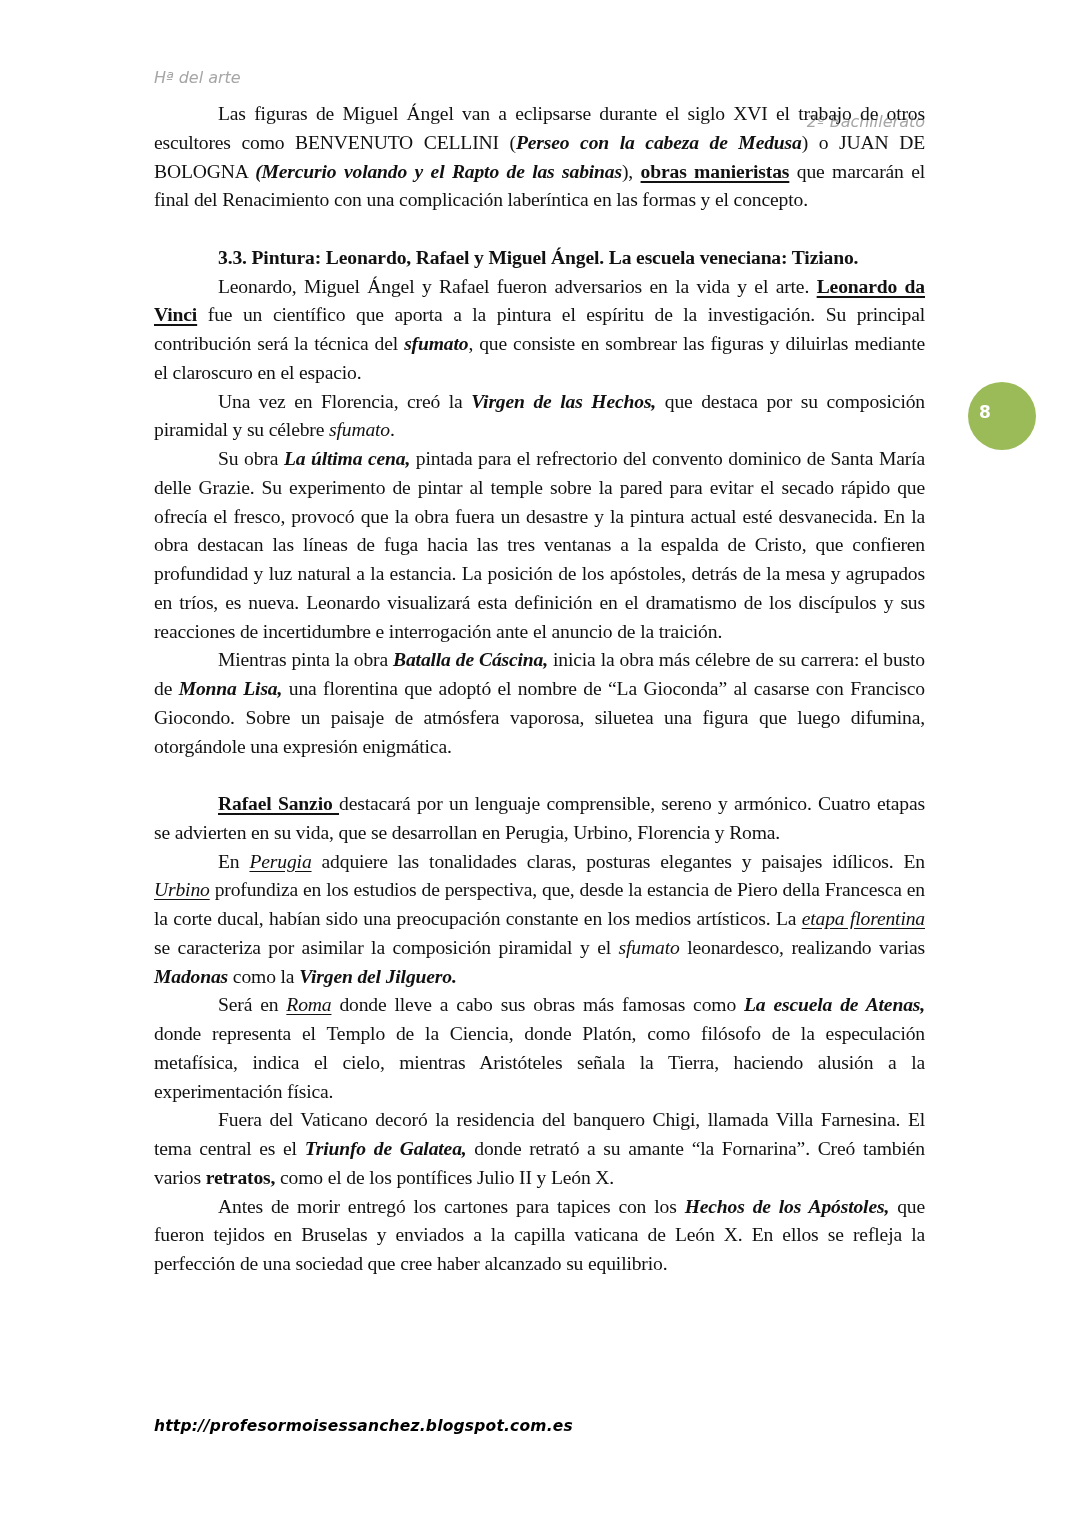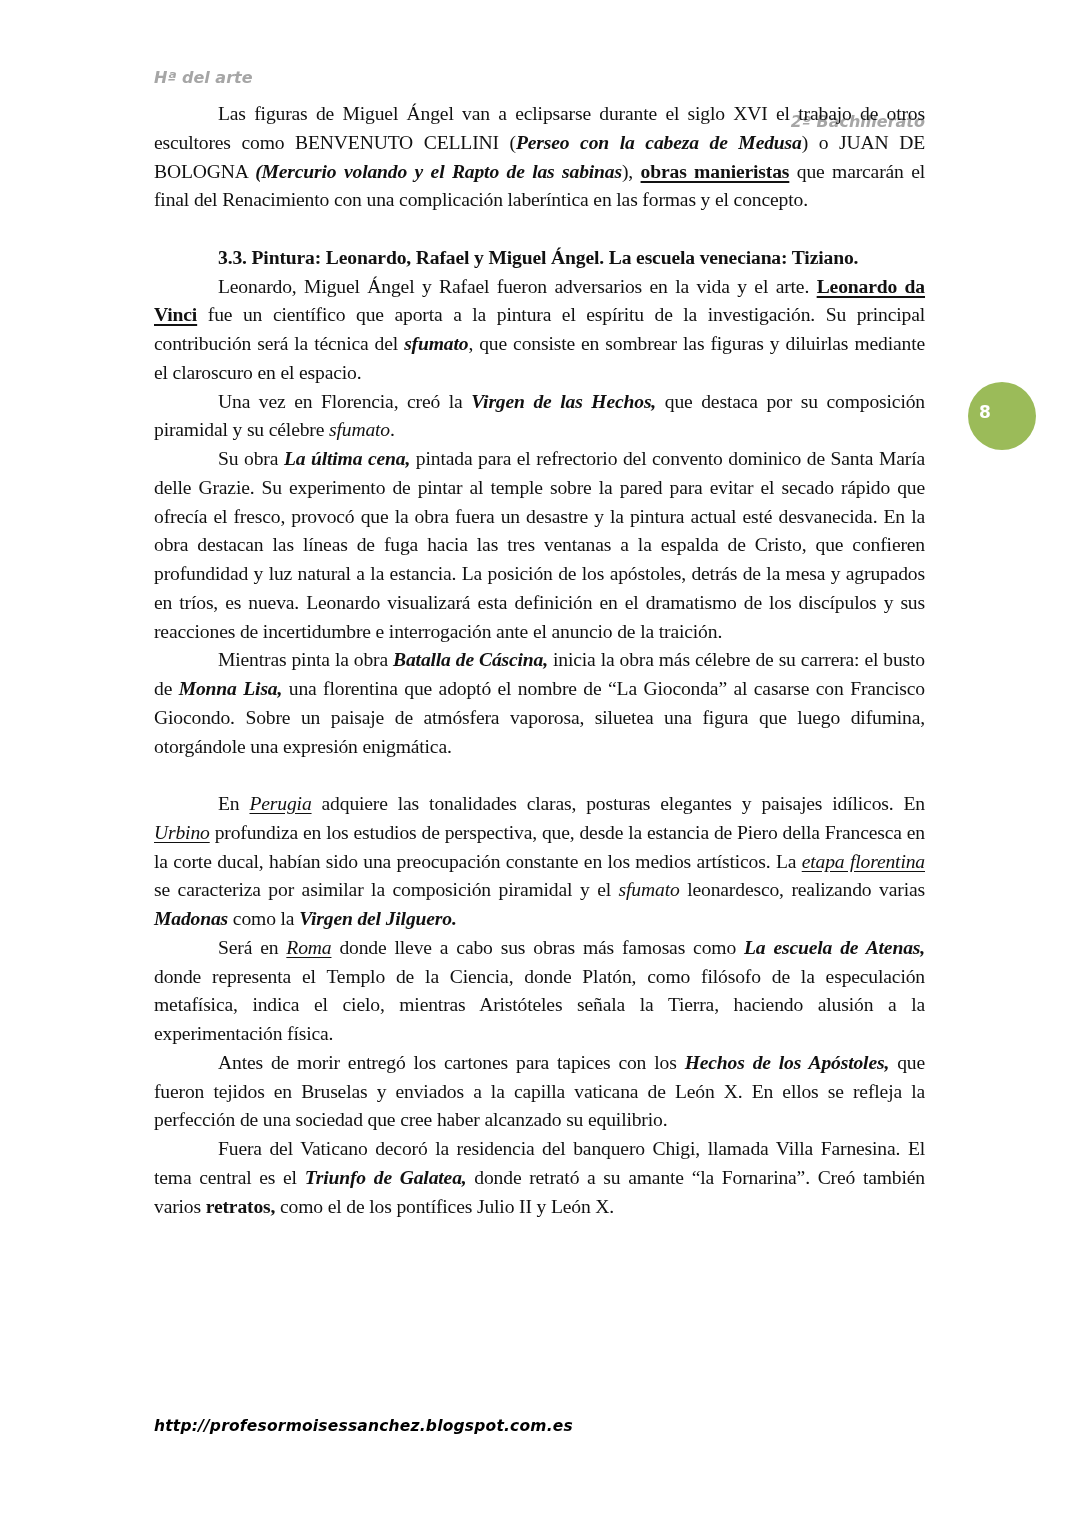--- a/index.html
+++ b/index.html
@@ -1,18 +1,18 @@
 <!DOCTYPE html>
 <html><head>
 <meta charset="utf-8">
 <style>
   html, body { margin:0; padding:0; background:#ffffff; }
   body { width:1080px; height:1527px; position:relative; overflow:hidden; }
   .page-header { position:absolute; top:68px; left:154px; width:771px; height:26px;
-    font-family:"DejaVu Sans", sans-serif; font-style:italic; font-weight:bold;
+    font-family:"DejaVu Sans", sans-serif; font-style:italic; font-weight:normal;
     color:#a6a6a6; font-size:16px; }
   .page-header .left { position:absolute; left:0; top:0; }
   .page-header .right { position:absolute; right:0; top:0;margin-top:44px; }
   .content { position:absolute; top:100px; left:154px; width:771px;
     font-family:"Liberation Serif", serif; font-size:19.6px; line-height:28.75px;
     color:#111; text-align:justify; letter-spacing:-0.15px; }
   .content p { margin:0; }
   .indent { text-indent:64px; }
   .gap { height:28.75px; }
   .heading { font-weight:bold; }
@@ -51,24 +51,25 @@
   <p class="indent"><span>Leonardo, Miguel Ángel y Rafael fueron adversarios en la vida y el arte. </span><span class="bu">Leonardo da Vinci</span><span> fue un científico que aporta a la pintura el espíritu de la investigación. Su principal contribución será la técnica del </span><span class="bi">sfumato</span><span>, que consiste en sombrear las figuras y diluirlas mediante el claroscuro en el espacio.</span></p>
 
   <p class="indent"><span>Una vez en Florencia, creó la </span><span class="bi">Virgen de las Hechos,</span><span> que destaca por su composición piramidal y su célebre </span><span class="i">sfumato</span><span>.</span></p>
 
   <p class="indent"><span>Su obra </span><span class="bi">La última cena,</span><span> pintada para el refrectorio del convento dominico de Santa María delle Grazie. Su experimento de pintar al temple sobre la pared para evitar el secado rápido que ofrecía el fresco, provocó que la obra fuera un desastre y la pintura actual esté desvanecida. En la obra destacan las líneas de fuga hacia las tres ventanas a la espalda de Cristo, que confieren profundidad y luz natural a la estancia. La posición de los apóstoles, detrás de la mesa y agrupados en tríos, es nueva. Leonardo visualizará esta definición en el dramatismo de los discípulos y sus reacciones de incertidumbre e interrogación ante el anuncio de la traición.</span></p>
 
   <p class="indent"><span>Mientras pinta la obra </span><span class="bi">Batalla de Cáscina,</span><span> inicia la obra más célebre de su carrera: el busto de </span><span class="bi">Monna Lisa,</span><span> una florentina que adoptó el nombre de “La Gioconda” al casarse con Francisco Giocondo. Sobre un paisaje de atmósfera vaporosa, siluetea una figura que luego difumina, otorgándole una expresión enigmática.</span></p>
 
   <div class="gap"></div>
 
+  <p class="indent"><span class="bu">Rafael Sanzio </span><span>destacará por un lenguaje comprensible, sereno y armónico. Cuatro etapas se advierten en su vida, que se desarrollan en Perugia, Urbino, Florencia y Roma.</span></p>
 
   <p class="indent"><span>En </span><span class="iu">Perugia</span><span> adquiere las tonalidades claras, posturas elegantes y paisajes idílicos. En </span><span class="iu">Urbino</span><span> profundiza en los estudios de perspectiva, que, desde la estancia de Piero della Francesca en la corte ducal, habían sido una preocupación constante en los medios artísticos. La </span><span class="iu">etapa florentina</span><span> se caracteriza por asimilar la composición piramidal y el </span><span class="i">sfumato</span><span> leonardesco, realizando varias </span><span class="bi">Madonas</span><span> como la </span><span class="bi">Virgen del Jilguero.</span></p>
 
   <p class="indent"><span>Será en </span><span class="iu">Roma</span><span> donde lleve a cabo sus obras más famosas como </span><span class="bi">La escuela de Atenas,</span><span> donde representa el Templo de la Ciencia, donde Platón, como filósofo de la especulación metafísica, indica el cielo, mientras Aristóteles señala la Tierra, haciendo alusión a la experimentación física.</span></p>
 
+  <p class="indent"><span>Fuera del Vaticano decoró la residencia del banquero Chigi, llamada Villa Farnesina. El tema central es el </span><span class="bi">Triunfo de Galatea,</span><span> donde retrató a su amante “la Fornarina”. Creó también varios </span><span class="b">retratos,</span><span> como el de los pontífices Julio II y León X.</span></p>
+
   <p class="indent"><span>Antes de morir entregó los cartones para tapices con los </span><span class="bi">Hechos de los Apóstoles,</span><span> que fueron tejidos en Bruselas y enviados a la capilla vaticana de León X. En ellos se refleja la perfección de una sociedad que cree haber alcanzado su equilibrio.</span></p>
-
-  <p class="indent"><span>Fuera del Vaticano decoró la residencia del banquero Chigi, llamada Villa Farnesina. El tema central es el </span><span class="bi">Triunfo de Galatea,</span><span> donde retrató a su amante “la Fornarina”. Creó también varios </span><span class="b">retratos,</span><span> como el de los pontífices Julio II y León X.</span></p>
 
 </div>
 
 <div class="page-footer">http://profesormoisessanchez.blogspot.com.es</div>
 
 </body></html>

